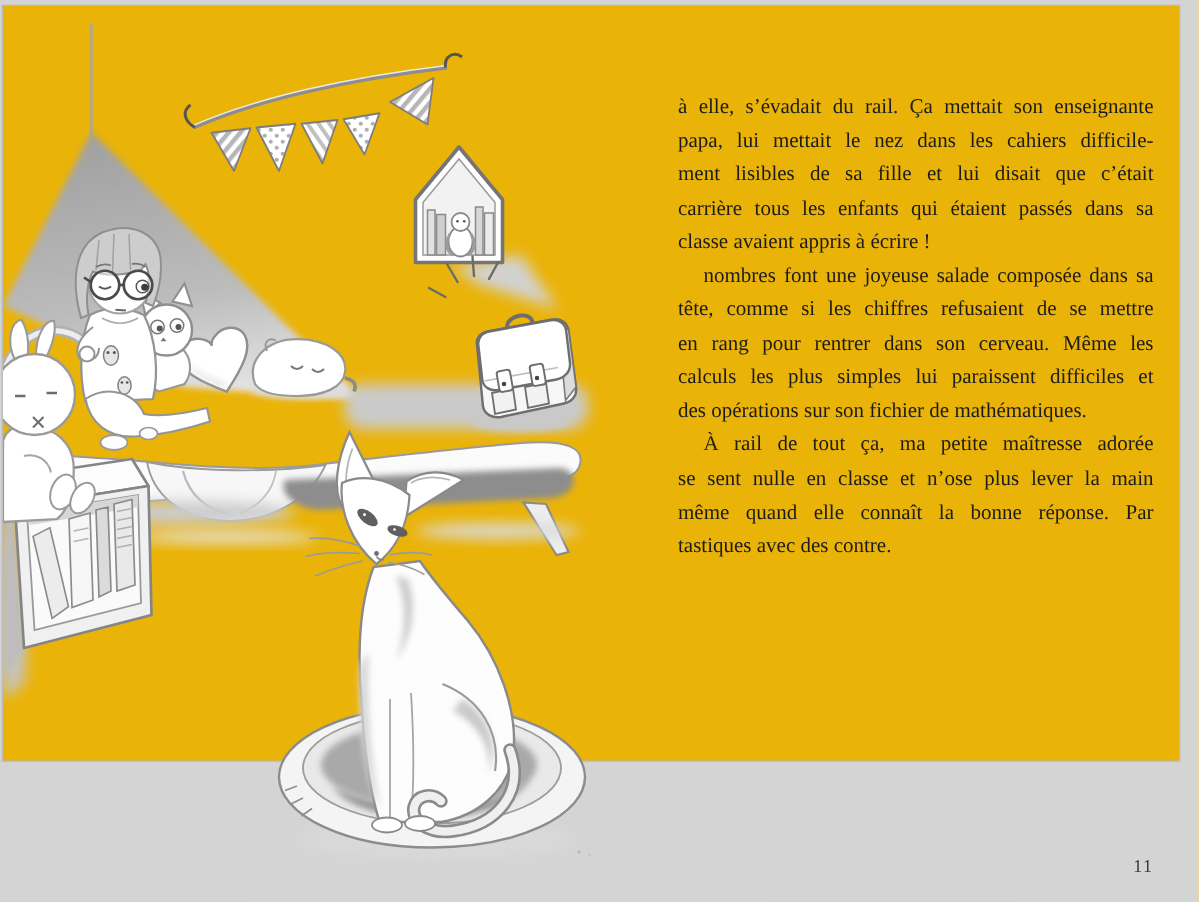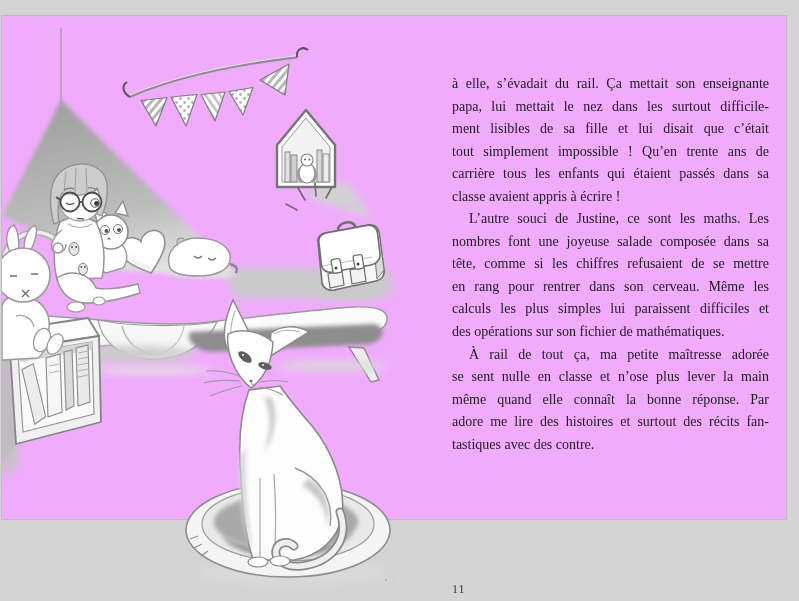--- a/index.html
+++ b/index.html
@@ -1,26 +1,26 @@
 <!DOCTYPE html>
 <html><head>
 <meta charset="utf-8">
 <style>
   html,body{margin:0;padding:0;}
   body{width:799px;height:601px;font-family:"Liberation Serif",serif;}
   .screen{position:relative;width:799px;height:601px;background:#d4d4d4;overflow:hidden;}
-  .page{position:absolute;left:2px;top:16px;width:784px;height:503px;background:#f0abfc;box-shadow:0 0 0 1px #bdbdbd;}
+  .page{position:absolute;left:2px;top:4px;width:784px;height:503px;background:#eab308;box-shadow:0 0 0 1px #bdbdbd;}
   .illustration{position:absolute;left:0;top:0;}
   .text-col{position:absolute;left:450px;top:57px;width:317px;color:#1c1c1c;
             font-size:14px;line-height:22.55px;}
   .para{margin:0;}
   .line{text-align:justify;text-align-last:justify;white-space:normal;}
   .line.last{text-align-last:left;}
   .para.indent .line:first-child{text-indent:17px;}
-  .page-number{position:absolute;left:450px;top:566px;width:317px;text-align:left;
+  .page-number{position:absolute;left:450px;top:566px;width:317px;text-align:right;
                font-size:12px;color:#3a3a3a;letter-spacing:1px;}
 </style>
 </head>
 <body>
 
 <div class="screen">
   <div class="page">
 
     <svg class="illustration" role="img" width="440" height="593" viewBox="0 0 440 593" aria-label="Pencil drawing: a girl with glasses sits on her bed among plush toys (bunny, cat, heart pillow, sleeping plush), bunting flags and a house-shaped shelf hang on the wall, a school satchel sits on the bed, and a large cat sits on a round floor cushion.">
       <defs>
@@ -262,38 +262,35 @@
           </g>
         </g>
         <circle cx="384" cy="564" r="1" fill="#b5b5b5"></circle>
           <circle cx="391" cy="566" r="0.8" fill="#c5c5c5"></circle>
       </g>
     </svg>
 
     <div class="text-col">
       <div class="para">
         <div class="line">à elle, s’évadait du rail. Ça mettait son enseignante</div>
-        <div class="line">papa, lui mettait le nez dans les surtout difficile-</div>
+        <div class="line">papa, lui mettait le nez dans les cahiers difficile-</div>
         <div class="line">ment lisibles de sa fille et lui disait que c’était</div>
-        <div class="line">tout simplement impossible ! Qu’en trente ans de</div>
         <div class="line">carrière tous les enfants qui étaient passés dans sa</div>
         <div class="line last">classe avaient appris à écrire !</div>
       </div>
       <div class="para indent">
-        <div class="line">L’autre souci de Justine, ce sont les maths. Les</div>
         <div class="line">nombres font une joyeuse salade composée dans sa</div>
         <div class="line">tête, comme si les chiffres refusaient de se mettre</div>
         <div class="line">en rang pour rentrer dans son cerveau. Même les</div>
         <div class="line">calculs les plus simples lui paraissent difficiles et</div>
         <div class="line last">des opérations sur son fichier de mathématiques.</div>
       </div>
       <div class="para indent">
         <div class="line">À rail de tout ça, ma petite maîtresse adorée</div>
         <div class="line">se sent nulle en classe et n’ose plus lever la main</div>
         <div class="line">même quand elle connaît la bonne réponse. Par</div>
-        <div class="line">adore me lire des histoires et surtout des récits fan-</div>
         <div class="line last">tastiques avec des contre.</div>
       </div>
     </div>
 
     <div class="page-number">11</div>
   </div>
 </div>
 
 </body></html>

